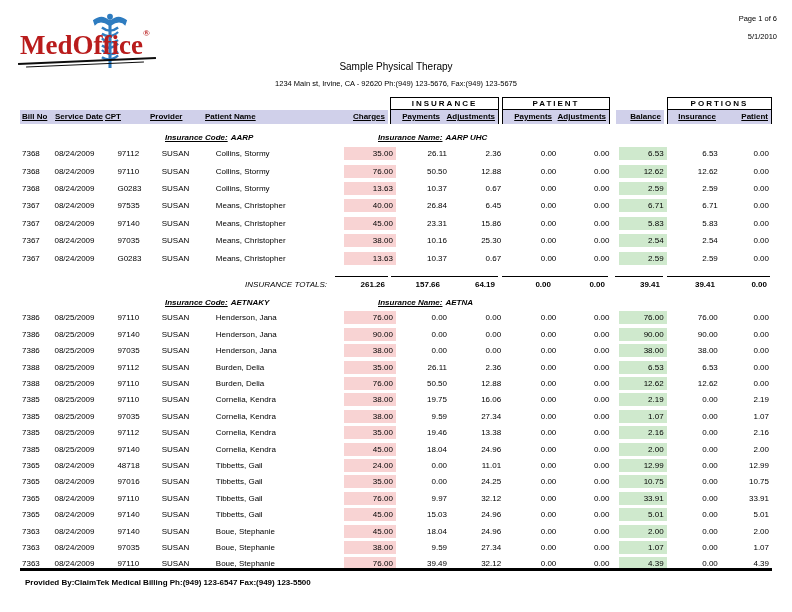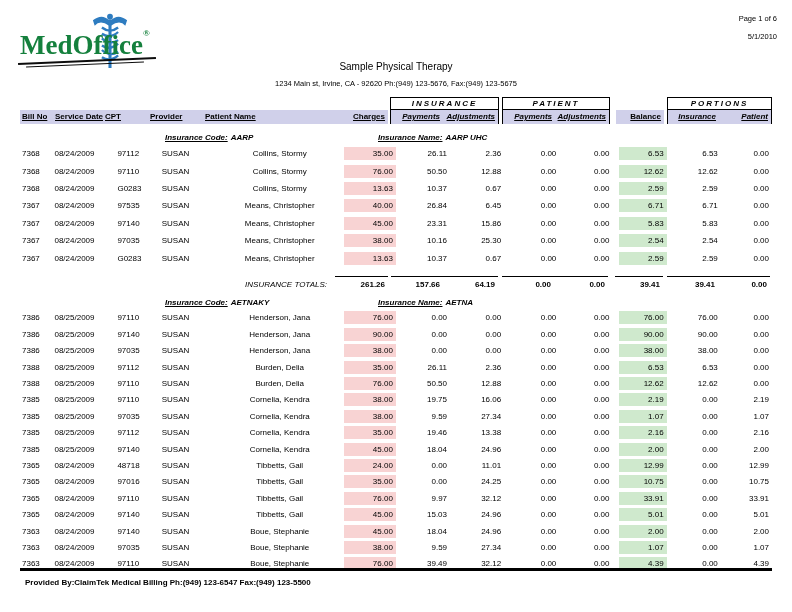--- a/index.html
+++ b/index.html
@@ -12,21 +12,21 @@
     color: #000;
     overflow: hidden;
     margin: 0 auto;
   }
   
   .logo { position:absolute; left:16px; top:12px; width:150px; height:58px; }
   .logo-cad { position:absolute; left:76px; top:0; z-index:0; }
   .logo-text {
     position:absolute; left:4px; top:16px; z-index:1;
     font-family:"Liberation Serif", serif; font-weight:bold;
-    font-size:27px; letter-spacing:0px; color:#15803d;
+    font-size:27px; letter-spacing:0px; color:#b91c1c;
   }
   .logo-reg { font-size:9px; vertical-align:18px; }
   .logo-swash { position:absolute; left:2px; top:48px; width:138px; height:2px;
     background:#0d0d0d; transform:rotate(-2.5deg); z-index:2; }
   .logo-swash2 { position:absolute; left:10px; top:52px; width:118px; height:1px;
     background:#0d0d0d; transform:rotate(-2.5deg); z-index:2; }
   .page-meta { position:absolute; right:15px; top:10px; text-align:right;
     font-size:7.5px; line-height:18px; }
   .rpt-title { position:absolute; left:0; right:0; top:40px; text-align:center;
     font-size:13px; font-weight:bold; }
@@ -41,21 +41,21 @@
   .lavender { background:#d0d0ea; }
   .hd { font-size:8px; font-weight:bold; text-decoration:underline;
         height:14px; line-height:14px; white-space:nowrap; }
   .left-strip { display:flex; width:315px; height:14px; background:#d0d0ea; }
   .hc-bill { width:35px; padding-left:2px; }
   .hc-date { width:50px; }
   .hc-cpt  { width:45px; }
   .hc-prov { width:55px; }
   .hc-pat  { width:130px; }
   .hc-chg  { width:53px; text-align:right; padding-right:3px; }
-  .grp { border:1px solid #000; border-bottom:none;font-style:italic; }
+  .grp { border:1px solid #000; border-bottom:none; }
   .grp-title { font-size:8px; font-weight:bold; text-align:center;
     letter-spacing:2px; height:12px; line-height:12px;
     border-bottom:1px solid #000; background:#fff; white-space:nowrap; }
   .grp-sub { display:flex; }
   .gb-ins { width:109px; }
   .gb-pat { width:108px; }
   .gb-por { width:105px; }
   .hs { text-align:right; padding-right:3px; }
   .hs-ipay { width:52px; } .hs-iadj { width:55px; }
   .hs-ppay { width:52px; } .hs-padj { width:54px; }
@@ -70,21 +70,21 @@
   .sec-lbl { font-style:italic; font-weight:bold; text-decoration:underline; }
   .sec-val { font-style:italic; font-weight:bold; margin-left:3px; }
 
   
   .row { display:flex; align-items:center; height:17.4px; font-size:8px; }
   .s2row { height:16.4px; }
   .c-bill { width:35px; padding-left:2px; }
   .c-date { width:64px; }
   .c-cpt  { width:45px; }
   .c-prov { width:55px; }
-  .c-pat  { width:130px; white-space:nowrap;text-align:center; }
+  .c-pat  { width:130px; white-space:nowrap; }
   .num { text-align:right; padding-right:3px; white-space:nowrap; }
   .c-chg  { width:53px; }
   .c-ipay { width:52px; } .c-iadj { width:55px; }
   .c-ppay { width:52px; } .c-padj { width:54px; }
   .c-bal  { width:48px; }
   .c-pins { width:51px; } .c-ppat { width:52px; }
   .g1 { width:3px; } .g2 { width:4px; } .g3 { width:7px; } .g4 { width:4px; }
   .pill { height:13px; line-height:13px; }
   .pink { background:#f8d3d3; }
   .green { background:#cfe9cd; }

